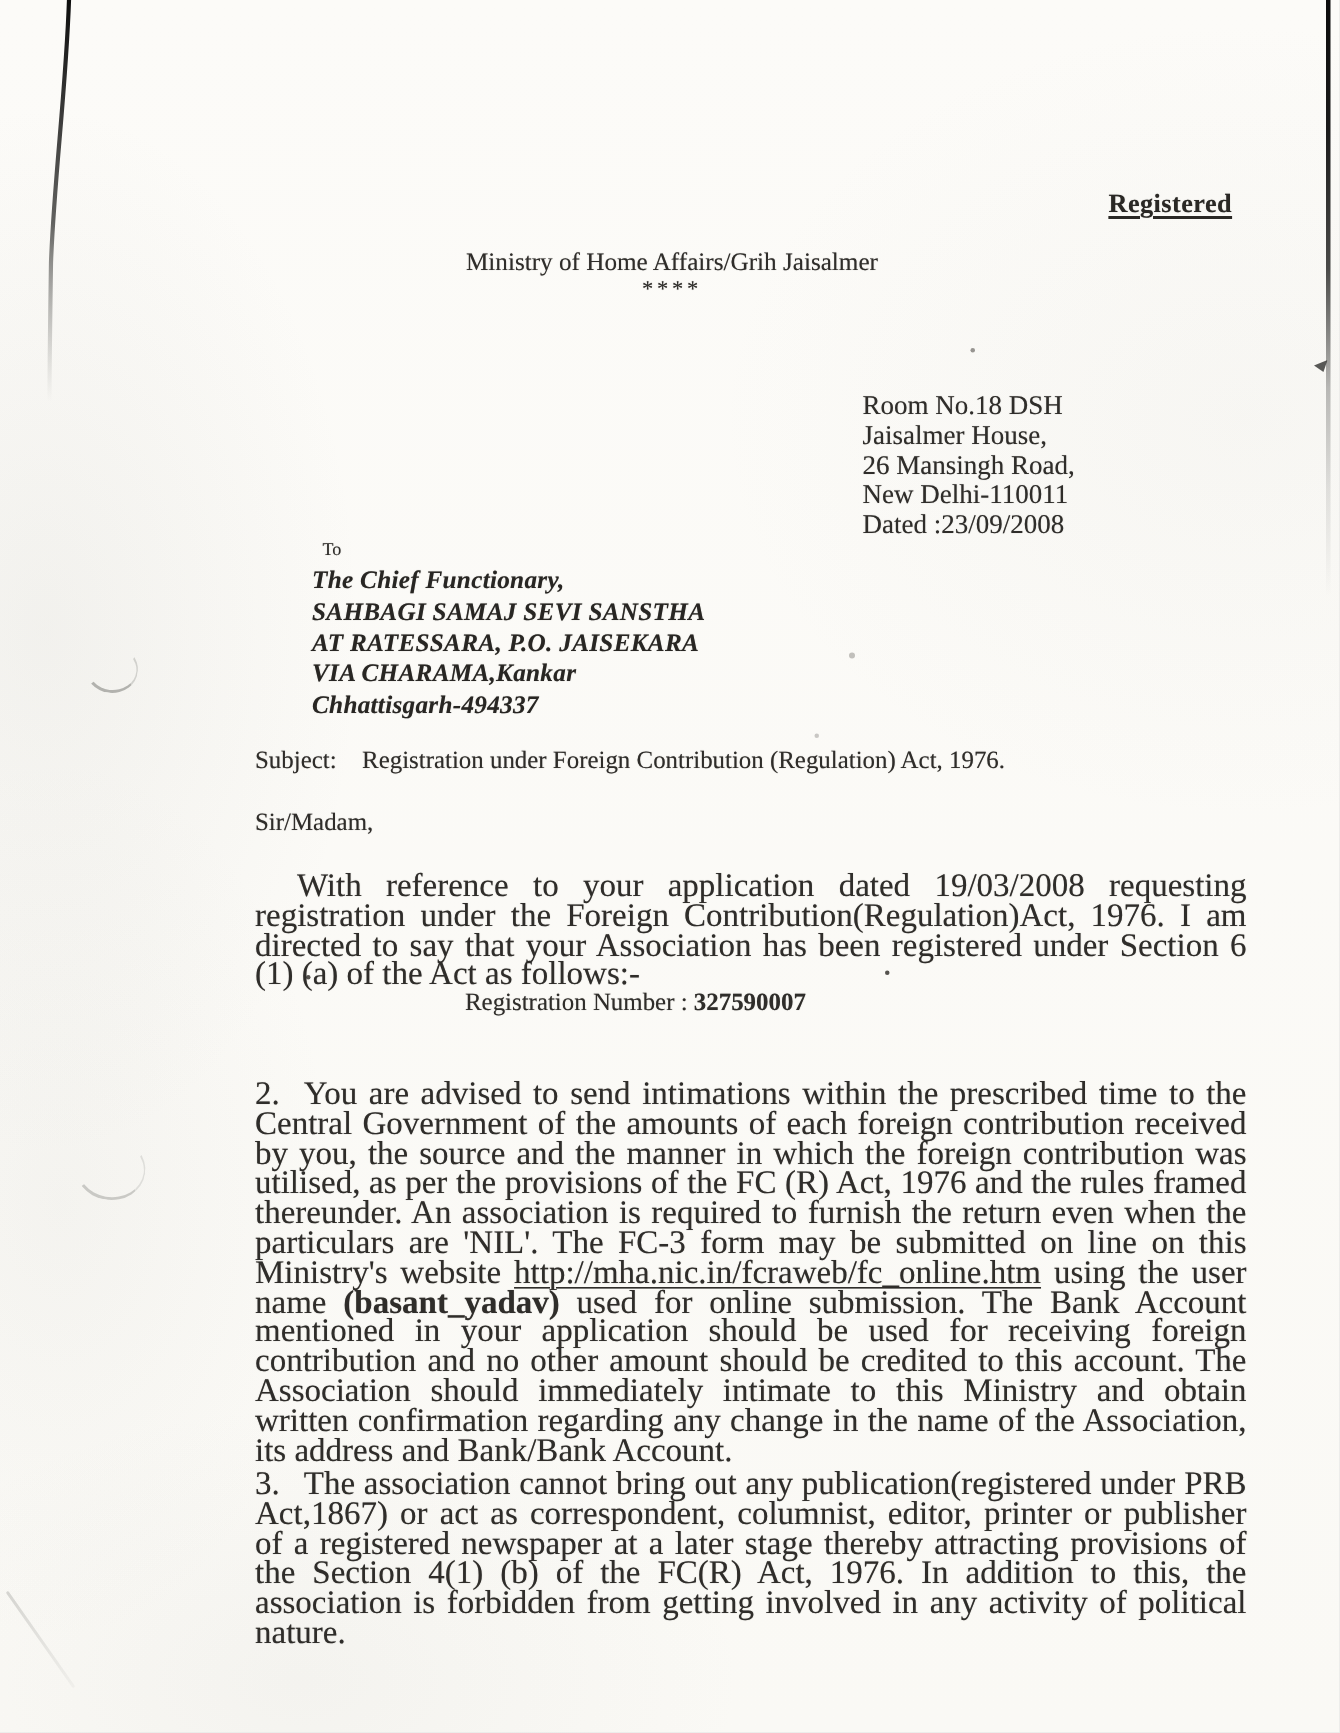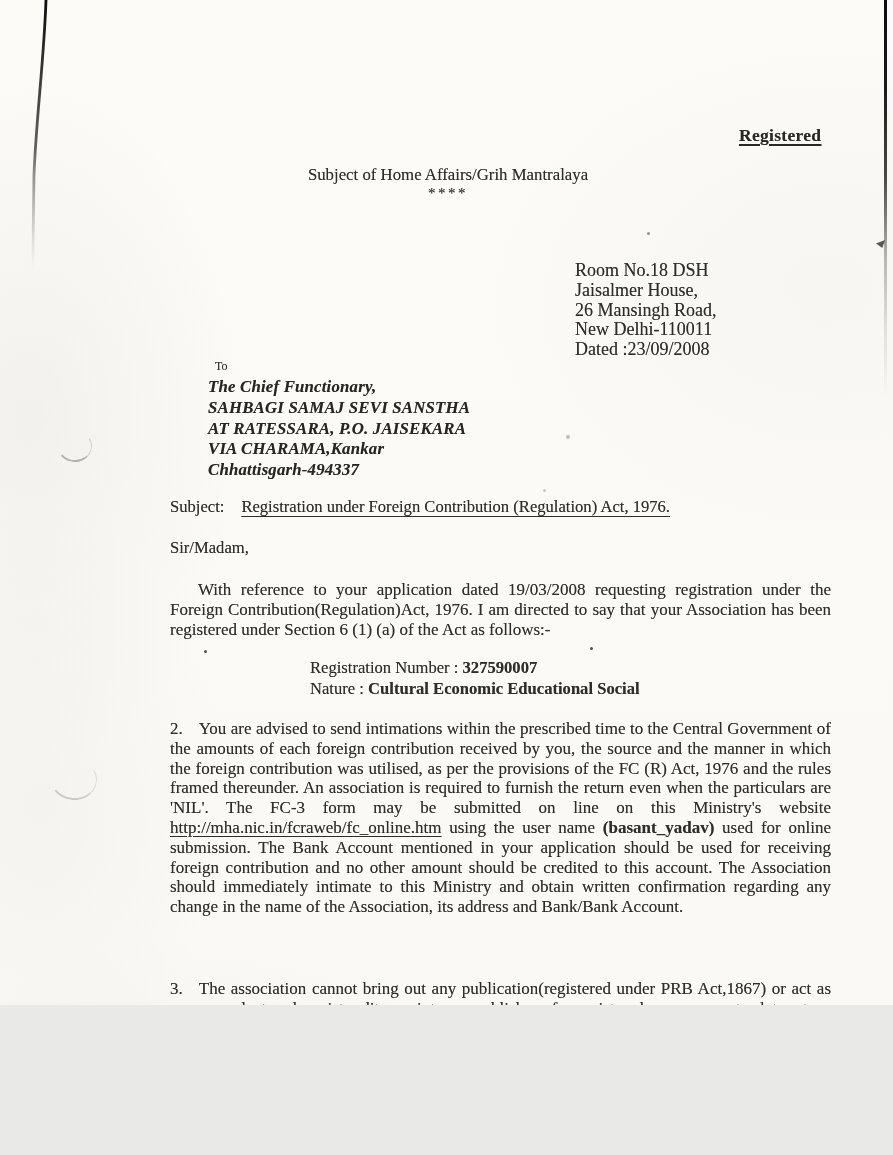--- a/index.html
+++ b/index.html
@@ -1,18 +1,18 @@
 <!DOCTYPE html>
 <html><head>
 <meta charset="utf-8">
 <style>
   html,body { margin:0; padding:0; background:#e9e9e7; }
   .page {
     position:relative;
-    width:893px; height:1005px;
+    width:893px; height:1155px;
     margin:0 auto;
     overflow:hidden;
     font-family:"Liberation Serif", serif;
     color:#2f2d2a;
     text-shadow:0 0 0.55px rgba(47,45,42,0.5);
     background:
       radial-gradient(ellipse 300px 500px at 30px 420px, rgba(178,178,172,0.13), transparent 70%),
       radial-gradient(ellipse 260px 420px at 40px 800px, rgba(185,185,180,0.10), transparent 70%),
       radial-gradient(ellipse 500px 380px at 830px 280px, rgba(200,200,194,0.09), transparent 70%),
       radial-gradient(ellipse 420px 260px at 200px 1120px, rgba(190,190,185,0.10), transparent 70%),
@@ -34,25 +34,25 @@
   .sender { top:261px; left:575px; font-size:18px; line-height:19.8px; }
   .to-label { top:359px; left:178px; font-size:12px;margin-left:37px; }
   .recipient {
     top:377px; left:208px;
     font-size:16.8px; font-weight:bold; line-height:20.8px; letter-spacing:0.2px;
     color:#282623;
     font-style:italic;
   }
   .subject { top:497px; left:170px; font-size:16.6px; }
   .subject .label { margin-right:17px; }
-  .subject .stext { text-decoration:underline; text-underline-offset:3.5px; text-decoration-thickness:1.2px; }
+  .subject .stext { text-underline-offset:3.5px; text-decoration-thickness:1.2px; }
   .salutation { top:538px; left:170px; font-size:16.6px; }
   .bodypar {
     left:170px; width:661px;
-    font-size:17px; line-height:19.8px;
+    font-size:22px; line-height:19.8px;
     text-align:justify;
     margin:0;
   }
   .p1 { top:580px; text-indent:28px; }
   .regblock { top:658px; left:310px; font-size:16.6px; line-height:20.6px; }
   .p2 { top:719px; }
   .p3 { top:959px;margin-top:20px; }
   .p4 { top:1085px; text-align-last:justify; }
   .pnum { margin-right:16px; }
   .url { text-decoration:underline; text-underline-offset:2.5px; text-decoration-thickness:1px; }
@@ -113,21 +113,21 @@
   <div class="abs speck speck-a"></div>
   <div class="abs speck speck-b"></div>
   <div class="abs speck speck-c"></div>
   <div class="abs speck speck-d"></div>
   <div class="abs speck speck-e"></div>
   <div class="abs fold-line"></div>
 
   <div class="abs registered">Registered</div>
 
   <div class="abs letterhead">
-    <div>Subject of Home Affairs/Grih Mantralaya</div>
+    <div>Ministry of Home Affairs/Grih Jaisalmer</div>
     <div class="stars">****</div>
   </div>
 
   <div class="abs sender">
     <div>Room No.18 DSH</div>
     <div>Jaisalmer House,</div>
     <div>26 Mansingh Road,</div>
     <div>New Delhi-110011</div>
     <div>Dated :23/09/2008</div>
   </div>
@@ -144,21 +144,20 @@
   <div class="abs subject">
     <span class="label">Subject:</span><span class="stext">Registration under Foreign Contribution (Regulation) Act, 1976.</span>
   </div>
 
   <div class="abs salutation">Sir/Madam,</div>
 
   <p class="abs bodypar p1">With reference to your application dated 19/03/2008 requesting registration under the Foreign Contribution(Regulation)Act, 1976. I am directed to say that your Association has been registered under Section 6 (1) (a) of the Act as follows:-</p>
 
   <div class="abs regblock">
     <div><span>Registration Number : </span><span class="b">327590007</span></div>
-    <div><span>Nature : </span><span class="b">Cultural Economic Educational Social</span></div>
   </div>
 
   <p class="abs bodypar p2"><span class="pnum">2.</span><span>You are advised to send intimations within the prescribed time to the Central Government of the amounts of each foreign contribution received by you, the source and the manner in which the foreign contribution was utilised, as per the provisions of the FC (R) Act, 1976 and the rules framed thereunder. An association is required to furnish the return even when the particulars are 'NIL'. The FC-3 form may be submitted on line on this Ministry's website </span><span class="url">http://mha.nic.in/fcraweb/fc_online.htm</span><span> using the user name </span><span class="b">(basant_yadav)</span><span> used for online submission. The Bank Account mentioned in your application should be used for receiving foreign contribution and no other amount should be credited to this account. The Association should immediately intimate to this Ministry and obtain written confirmation regarding any change in the name of the Association, its address and Bank/Bank Account.</span></p>
 
   <p class="abs bodypar p3"><span class="pnum">3.</span><span>The association cannot bring out any publication(registered under PRB Act,1867) or act as correspondent, columnist, editor, printer or publisher of a registered newspaper at a later stage thereby attracting provisions of the Section 4(1) (b) of the FC(R) Act, 1976. In addition to this, the association is forbidden from getting involved in any activity of political nature.</span></p>
 
 
 </div>
 
 </body></html>

